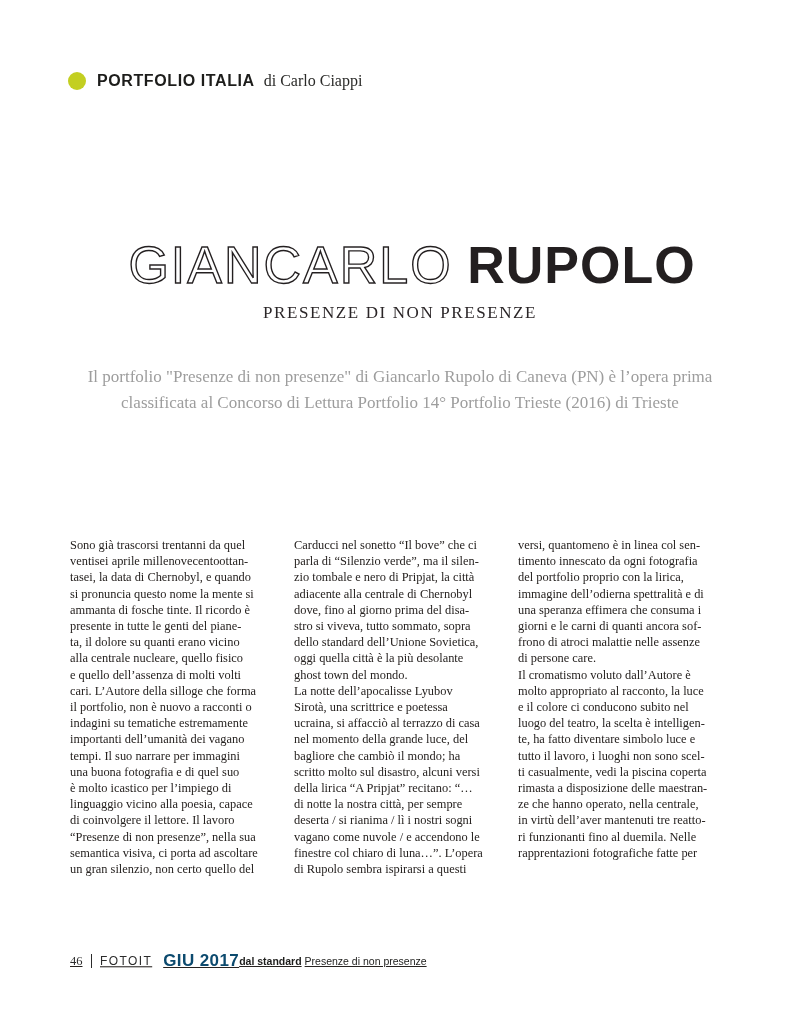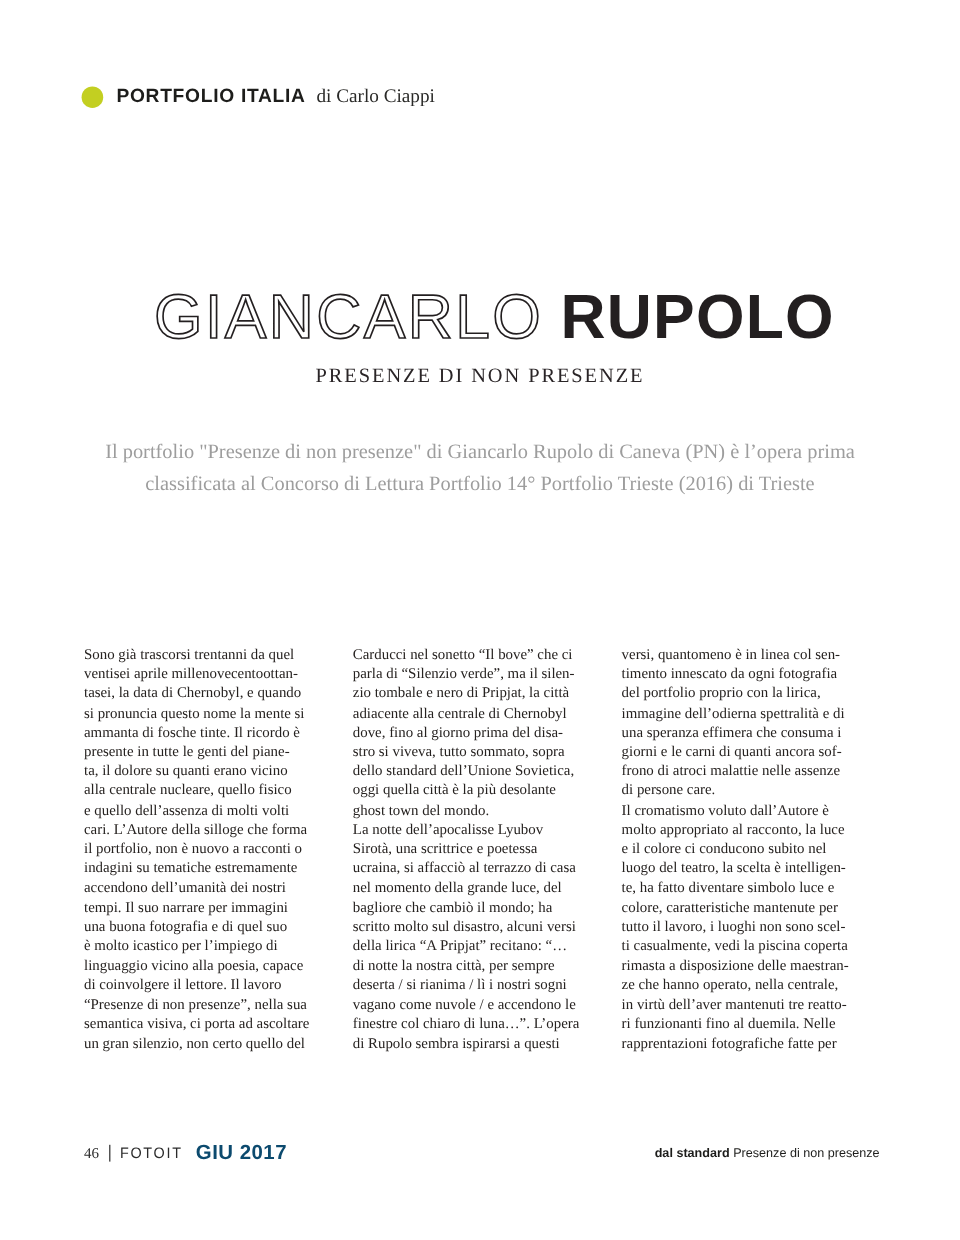--- a/index.html
+++ b/index.html
@@ -113,23 +113,23 @@
   }
   .tline { white-space: nowrap; }
 
   
   .footer {
     position: absolute;
     top: 951px;
     left: 70px;
     width: 663px;
     display: flex;
-    justify-content: space-between;
     align-items: center;
     height: 20px;
+    text-decoration: underline;
   }
   .footer-left { display: flex; align-items: center; }
   .page-number {
     font-family: "Liberation Serif", serif;
     font-size: 12.5px;
     color: #2b2b2b;
   }
   .footer-divider {
     width: 1.5px;
     height: 14px;
@@ -186,21 +186,21 @@
         <div class="tline">tasei, la data di Chernobyl, e quando</div>
         <div class="tline">si pronuncia questo nome la mente si</div>
         <div class="tline">ammanta di fosche tinte. Il ricordo è</div>
         <div class="tline">presente in tutte le genti del piane-</div>
         <div class="tline">ta, il dolore su quanti erano vicino</div>
         <div class="tline">alla centrale nucleare, quello fisico</div>
         <div class="tline">e quello dell’assenza di molti volti</div>
         <div class="tline">cari. L’Autore della silloge che forma</div>
         <div class="tline">il portfolio, non è nuovo a racconti o</div>
         <div class="tline">indagini su tematiche estremamente</div>
-        <div class="tline">accendono dell’umanità dei nostri</div>
+        <div class="tline">importanti dell’umanità dei vagano</div>
         <div class="tline">tempi. Il suo narrare per immagini</div>
         <div class="tline">una buona fotografia e di quel suo</div>
         <div class="tline">è molto icastico per l’impiego di</div>
         <div class="tline">linguaggio vicino alla poesia, capace</div>
         <div class="tline">di coinvolgere il lettore. Il lavoro</div>
         <div class="tline">“Presenze di non presenze”, nella sua</div>
         <div class="tline">semantica visiva, ci porta ad ascoltare</div>
         <div class="tline">un gran silenzio, non certo quello del</div>
       </div>
     <div class="col">
@@ -233,21 +233,20 @@
         <div class="tline">immagine dell’odierna spettralità e di</div>
         <div class="tline">una speranza effimera che consuma i</div>
         <div class="tline">giorni e le carni di quanti ancora sof-</div>
         <div class="tline">frono di atroci malattie nelle assenze</div>
         <div class="tline">di persone care.</div>
         <div class="tline">Il cromatismo voluto dall’Autore è</div>
         <div class="tline">molto appropriato al racconto, la luce</div>
         <div class="tline">e il colore ci conducono subito nel</div>
         <div class="tline">luogo del teatro, la scelta è intelligen-</div>
         <div class="tline">te, ha fatto diventare simbolo luce e</div>
-        <div class="tline">colore, caratteristiche mantenute per</div>
         <div class="tline">tutto il lavoro, i luoghi non sono scel-</div>
         <div class="tline">ti casualmente, vedi la piscina coperta</div>
         <div class="tline">rimasta a disposizione delle maestran-</div>
         <div class="tline">ze che hanno operato, nella centrale,</div>
         <div class="tline">in virtù dell’aver mantenuti tre reatto-</div>
         <div class="tline">ri funzionanti fino al duemila. Nelle</div>
         <div class="tline">rapprentazioni fotografiche fatte per</div>
       </div>
   </div>
 

